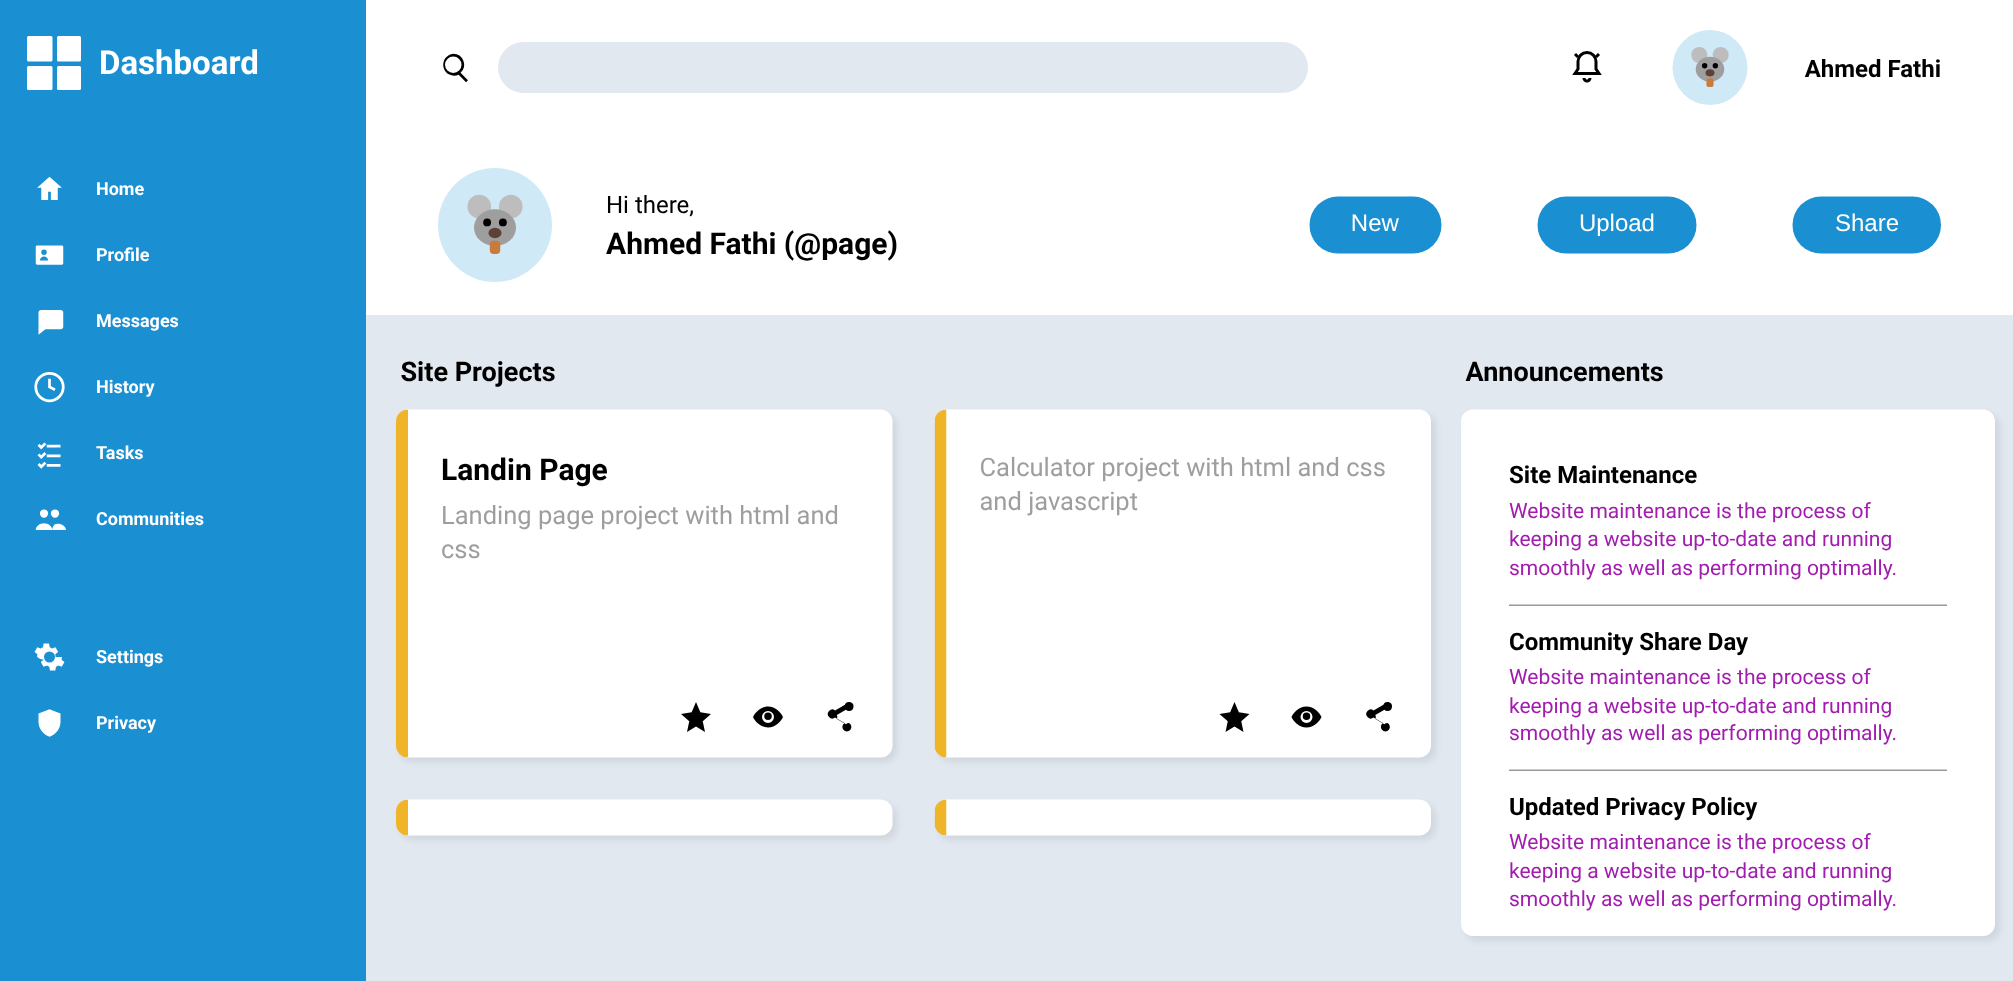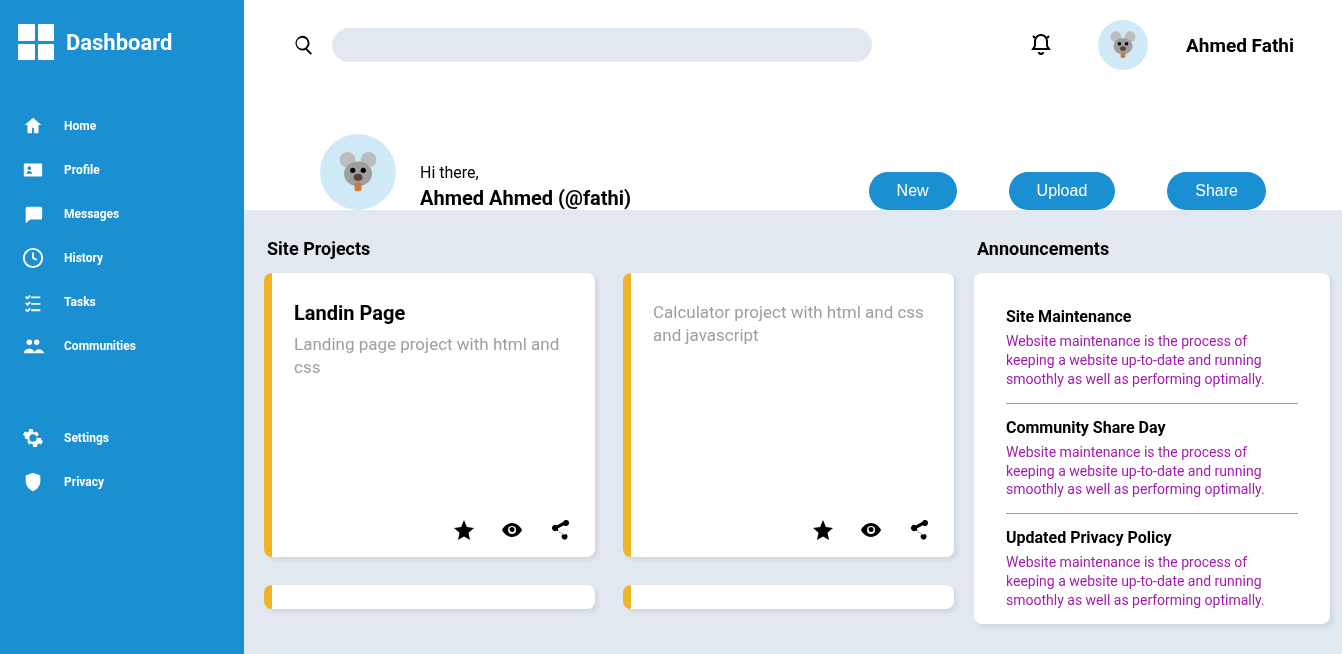--- a/index.html
+++ b/index.html
@@ -62,24 +62,24 @@
   background: #e2e8f0; padding: 0 14px; font-size: 15px; outline:none;
 }
 .topbar-spacer { flex: 1; }
 .bell-icon { width:26px; height:26px; display:flex; align-items:center; justify-content:center; cursor:pointer;}
 .bell-icon svg { width:24px; height:24px;}
 .avatar-sm {
   width: 50px; height: 50px; border-radius: 50%; background:#d0e9f7;
   display:flex; align-items:center; justify-content:center; margin-left: 28px;
 }
 .avatar-sm svg { width: 38px; height:38px; }
-.user-name-top { font-weight: 700; font-size: 19px; margin-left: 22px; }
+.user-name-top { font-weight: 700; font-size: 16px; margin-left: 22px; }
 
 .userbar {
-  display:flex; align-items:flex-end; padding: 0 76px; gap: 24px;
+  display:flex; align-items:center; padding: 0 48px; gap: 36px;
   background:#fff;
 }
 .avatar-lg {
   width: 76px; height: 76px; border-radius:50%; background:#d0e9f7;
   display:flex; align-items:center; justify-content:center;
 }
 .avatar-lg svg { width: 56px; height:56px; }
 .greeting-line { font-size: 16px; }
 .fullname-line { font-size: 20px; font-weight:700; margin-top:4px;}
 .userbar-spacer { flex:1; }
@@ -98,21 +98,21 @@
   overflow:hidden;
 }
 .projects-col { padding-left: 20px; }
 .section-title { font-size: 18px; font-weight:700; margin-bottom: 14px; padding-left: 3px;}
 .project-grid {
   display:grid; grid-template-columns: 1fr 1fr; gap: 28px;
 }
 .project-card {
   background:#fff; border-left: 8px solid #f0b429; border-radius:8px;
   padding: 28px 22px 14px 22px;
-  height: 284px;
+  height: 232px;
   box-shadow: 3px 3px 5px rgba(0,0,0,0.08);
   display:flex; flex-direction:column;
 }
 .project-title { font-size: 20px; font-weight:700; margin-bottom:8px;}
 .project-desc { font-size: 17px; color:#9e9e9e; line-height:1.35;}
 .project-spacer { flex:1; }
 .project-actions { display:flex; justify-content:flex-end; gap:22px; }
 .project-actions span { width:26px; height:26px; display:flex; align-items:center; justify-content:center; cursor:pointer;}
 .project-actions svg { width:24px; height:24px; fill:#000;}
 
@@ -254,21 +254,21 @@
           <circle cx="44" cy="18" r="9" fill="#bdbdbd"></circle>
           <ellipse cx="32" cy="34" rx="16" ry="14" fill="#9e9e9e"></ellipse>
           <circle cx="26" cy="30" r="3" fill="#000"></circle>
           <circle cx="38" cy="30" r="3" fill="#000"></circle>
           <ellipse cx="32" cy="38" rx="5" ry="4" fill="#5d4037"></ellipse>
           <rect x="28" y="44" width="8" height="10" rx="3" fill="#c97b3c"></rect>
         </svg>
     </span>
     <div>
       <div class="greeting-line">Hi there,</div>
-      <div class="fullname-line">Ahmed Ahmed (@fathi)</div>
+      <div class="fullname-line">Ahmed Fathi (@page)</div>
     </div>
     <div class="userbar-spacer"></div>
     <button class="action-btn">New</button>
     <button class="action-btn">Upload</button>
     <button class="action-btn">Share</button>
   </div>
 
   <div class="content">
     <div class="projects-col">
       <div class="section-title">Site Projects</div>

